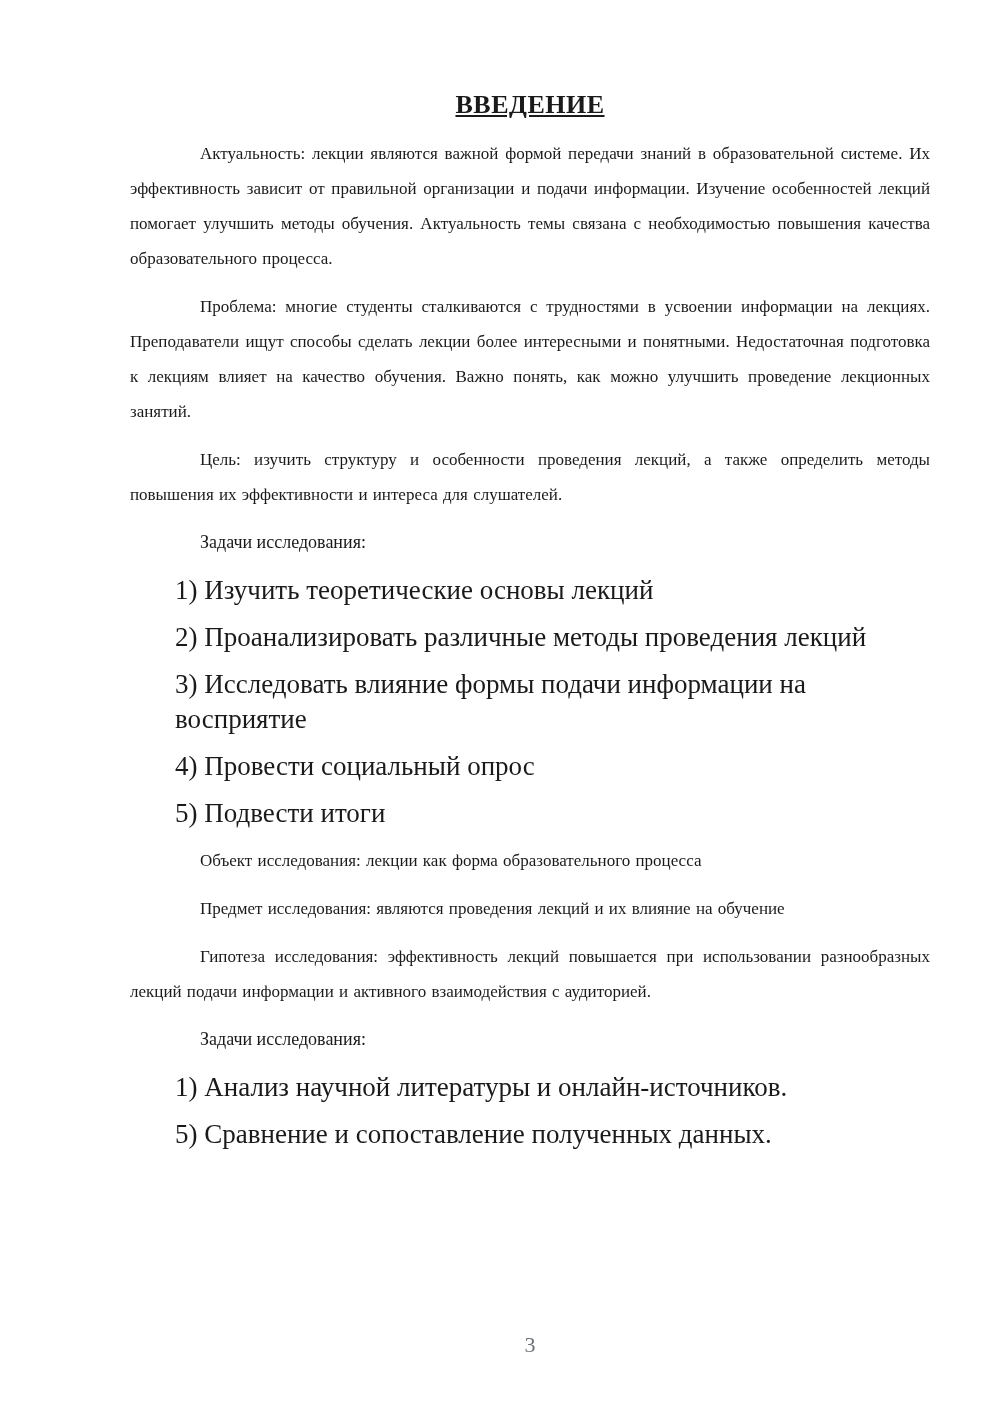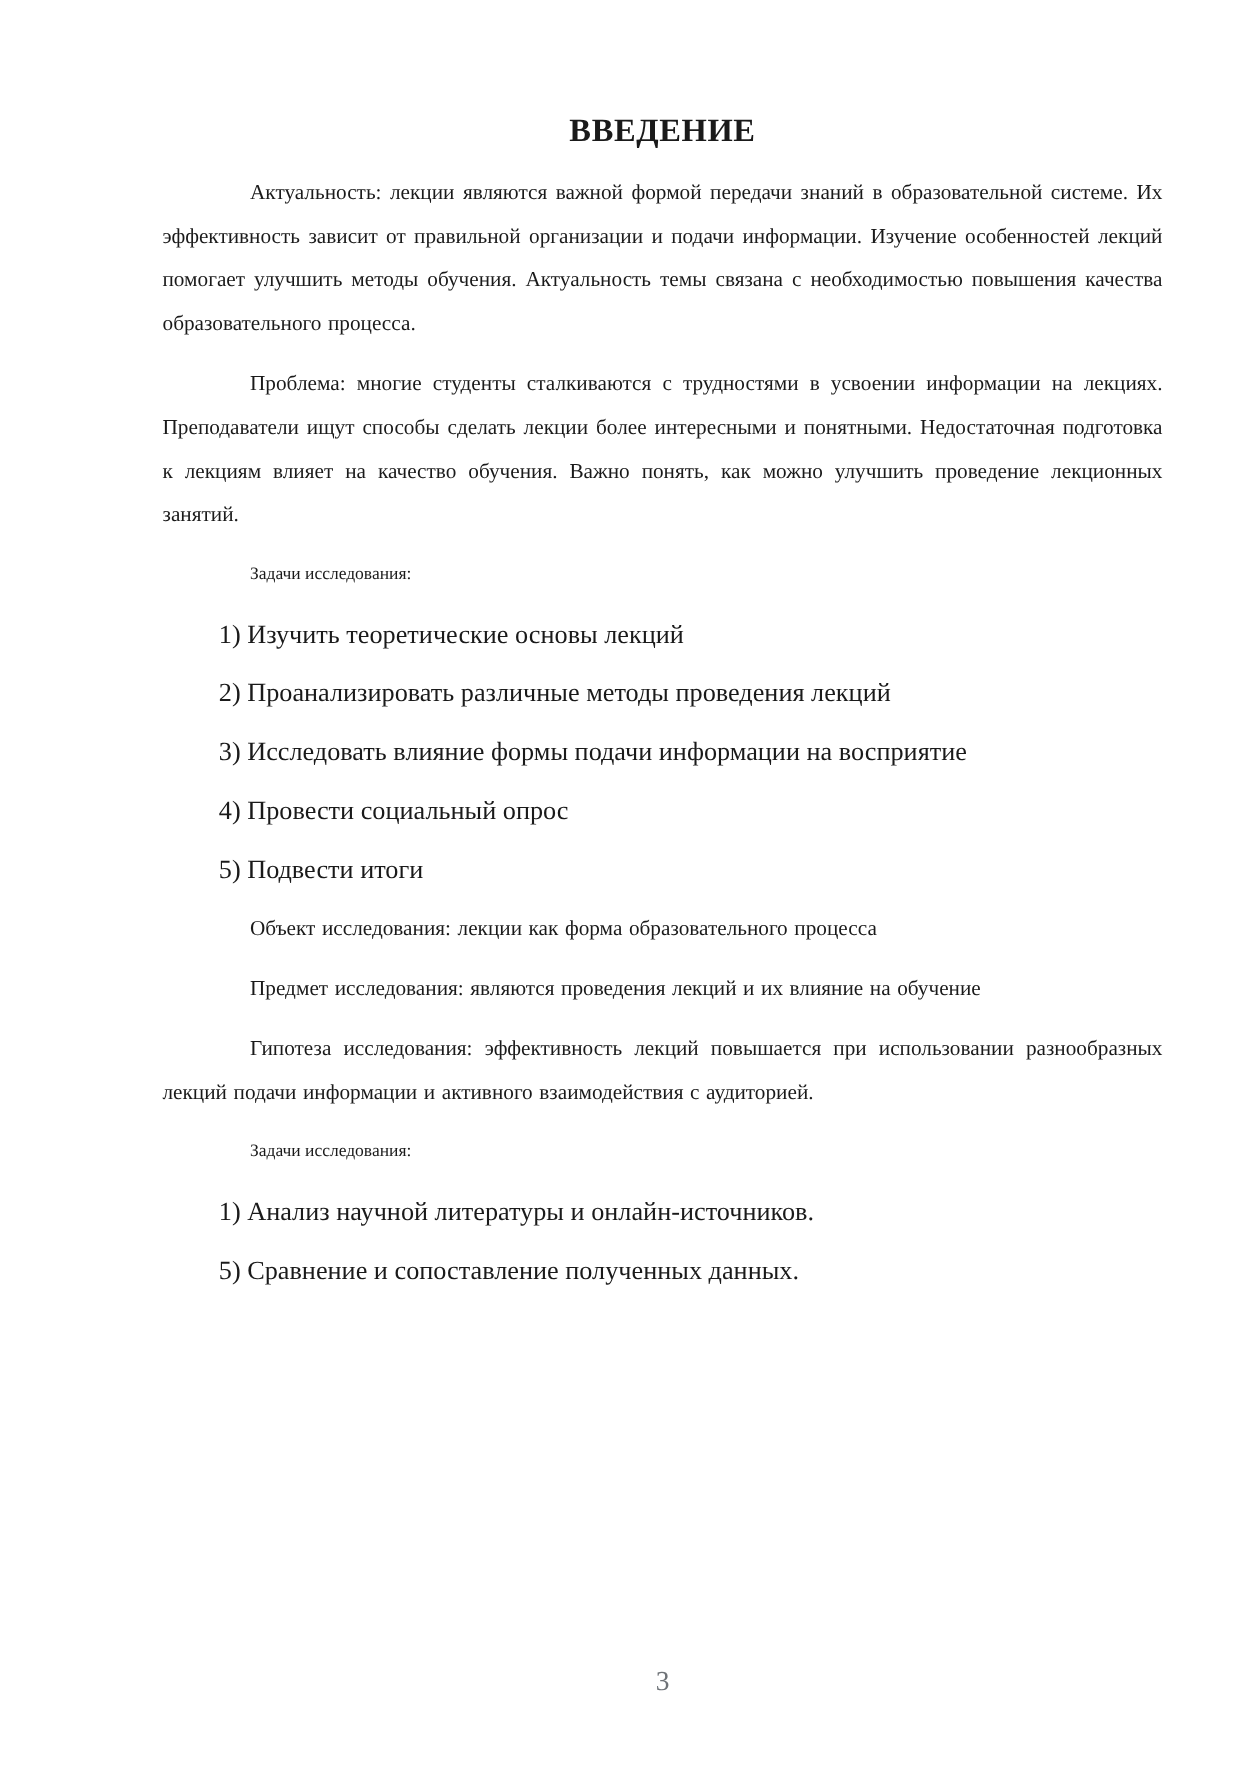--- a/index.html
+++ b/index.html
@@ -22,40 +22,41 @@
     top: 90px;
     width: 800px;
   }
   .doc-title {
     font-size: 26px;
     line-height: 30px;
     font-weight: bold;
     text-align: center;
     letter-spacing: 0.5px;
     margin: 0 0 16px 0;
+    text-decoration: underline;
   }
   p.body-par {
     font-size: 17px;
     line-height: 35px;
     text-align: justify;
     text-indent: 70px;
     margin: 0 0 13px 0;
     word-spacing: 1px;
   }
   p.section-label {
-    font-size: 14px;
+    font-size: 18px;
     line-height: 35px;
     text-indent: 70px;
     margin: 0 0 13px 0;
   }
   .num-list {
     margin: 0;
   }
   .num-item {
-    font-size: 21px;
+    font-size: 27px;
     line-height: 35px;
     padding-left: 45px;
     margin: 0 0 12px 0;
     text-align: left;
   }
   .page-number {
     position: absolute;
     left: 130px;
     top: 1331px;
     width: 800px;
@@ -70,20 +71,21 @@
 
 <div class="page">
   <div class="content">
 
     <h1 class="doc-title">ВВЕДЕНИЕ</h1>
 
     <p class="body-par">Актуальность: лекции являются важной формой передачи знаний в образовательной системе. Их эффективность зависит от правильной организации и подачи информации. Изучение особенностей лекций помогает улучшить методы обучения. Актуальность темы связана с необходимостью повышения качества образовательного процесса.</p>
 
     <p class="body-par">Проблема: многие студенты сталкиваются с трудностями в усвоении информации на лекциях. Преподаватели ищут способы сделать лекции более интересными и понятными. Недостаточная подготовка к лекциям влияет на качество обучения. Важно понять, как можно улучшить проведение лекционных занятий.</p>
 
+    <p class="body-par">Цель: изучить структуру и особенности проведения лекций, а также определить методы повышения их эффективности и интереса для слушателей.</p>
 
     <p class="section-label">Задачи исследования:</p>
 
     <div class="num-list">
       <div class="num-item">1) Изучить теоретические основы лекций</div>
       <div class="num-item">2) Проанализировать различные методы проведения лекций</div>
       <div class="num-item">3) Исследовать влияние формы подачи информации на восприятие</div>
       <div class="num-item">4) Провести социальный опрос</div>
       <div class="num-item">5) Подвести итоги</div>
     </div>

